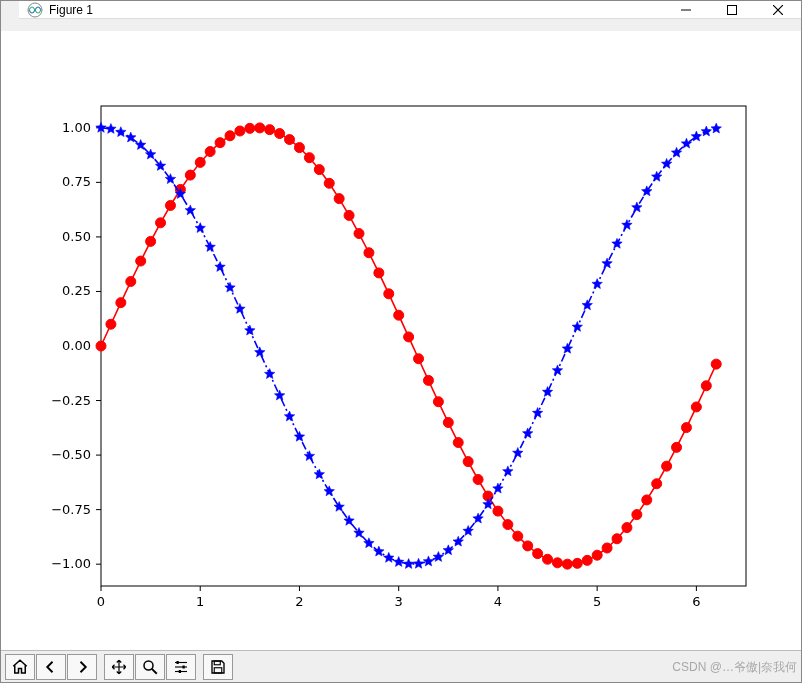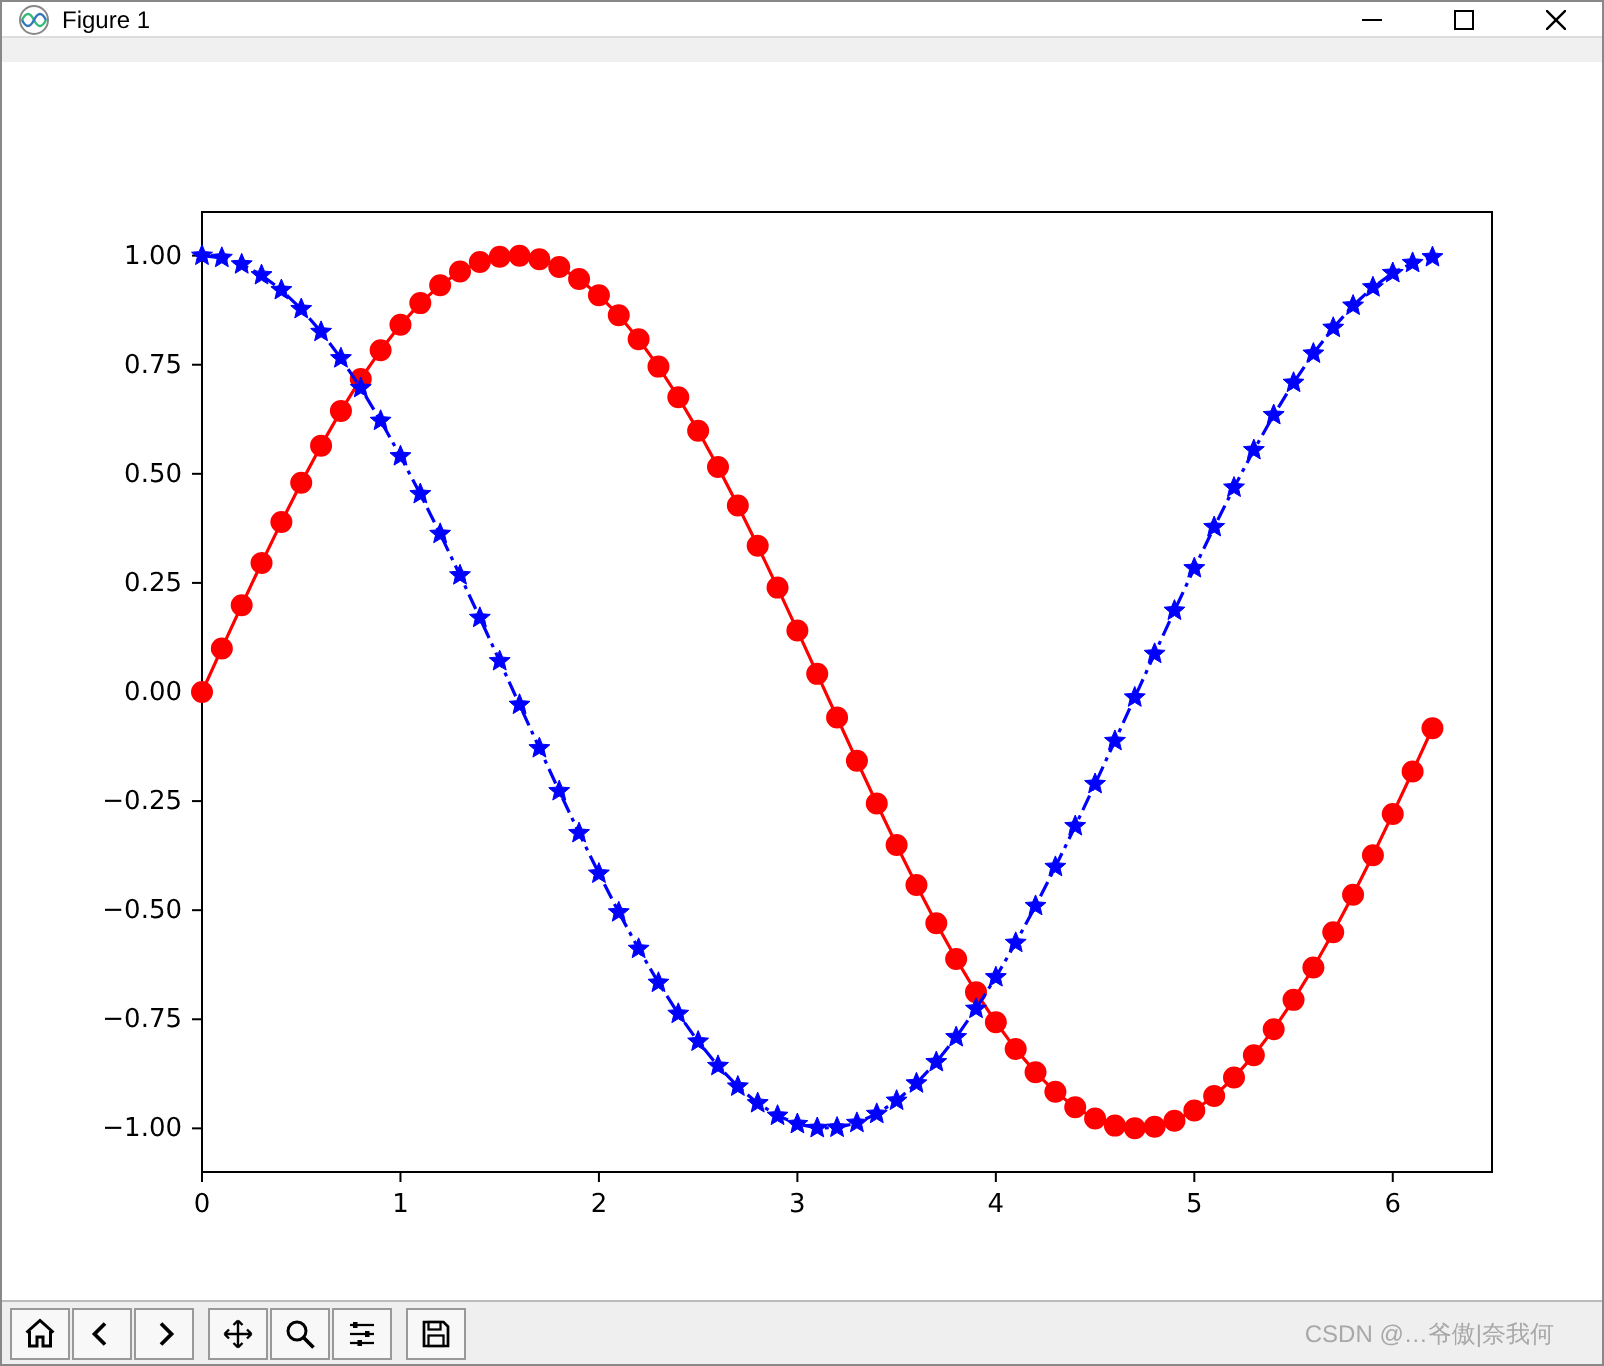--- a/index.html
+++ b/index.html
@@ -12,20 +12,21 @@
     overflow: hidden;
     border: 1px solid #888;
     position: relative;
   }
   .titlebar {
     height: 18px;
     background: #fff;
     display: flex;
     align-items: center;
     border-bottom: 1px solid #ddd;
+    margin-left: 18px;
   }
   .titlebar .app-icon {
     width: 16px; height: 16px;
     margin: 0 6px 0 8px;
     display: inline-flex;
     align-items: center; justify-content: center;
   }
   .titlebar .title {
     flex: 1;
     font-size: 12px;
@@ -65,21 +66,21 @@
     align-items: center;
     justify-content: center;
     margin-right: 1px;
     cursor: default;
   }
   .tool-sep {
     width: 6px;
   }
   .watermark {
     position: absolute;
-    right: 24px;
+    right: 4px;
     bottom: 6px;
     color: rgba(120,120,120,0.6);
     font-size: 12px;
     pointer-events: none;
   }
   svg { display: block; }
   .axis-text { font-family: "DejaVu Sans", Arial, sans-serif; font-size: 13px; fill: #000; }
 </style>
 </head>
 <body>

